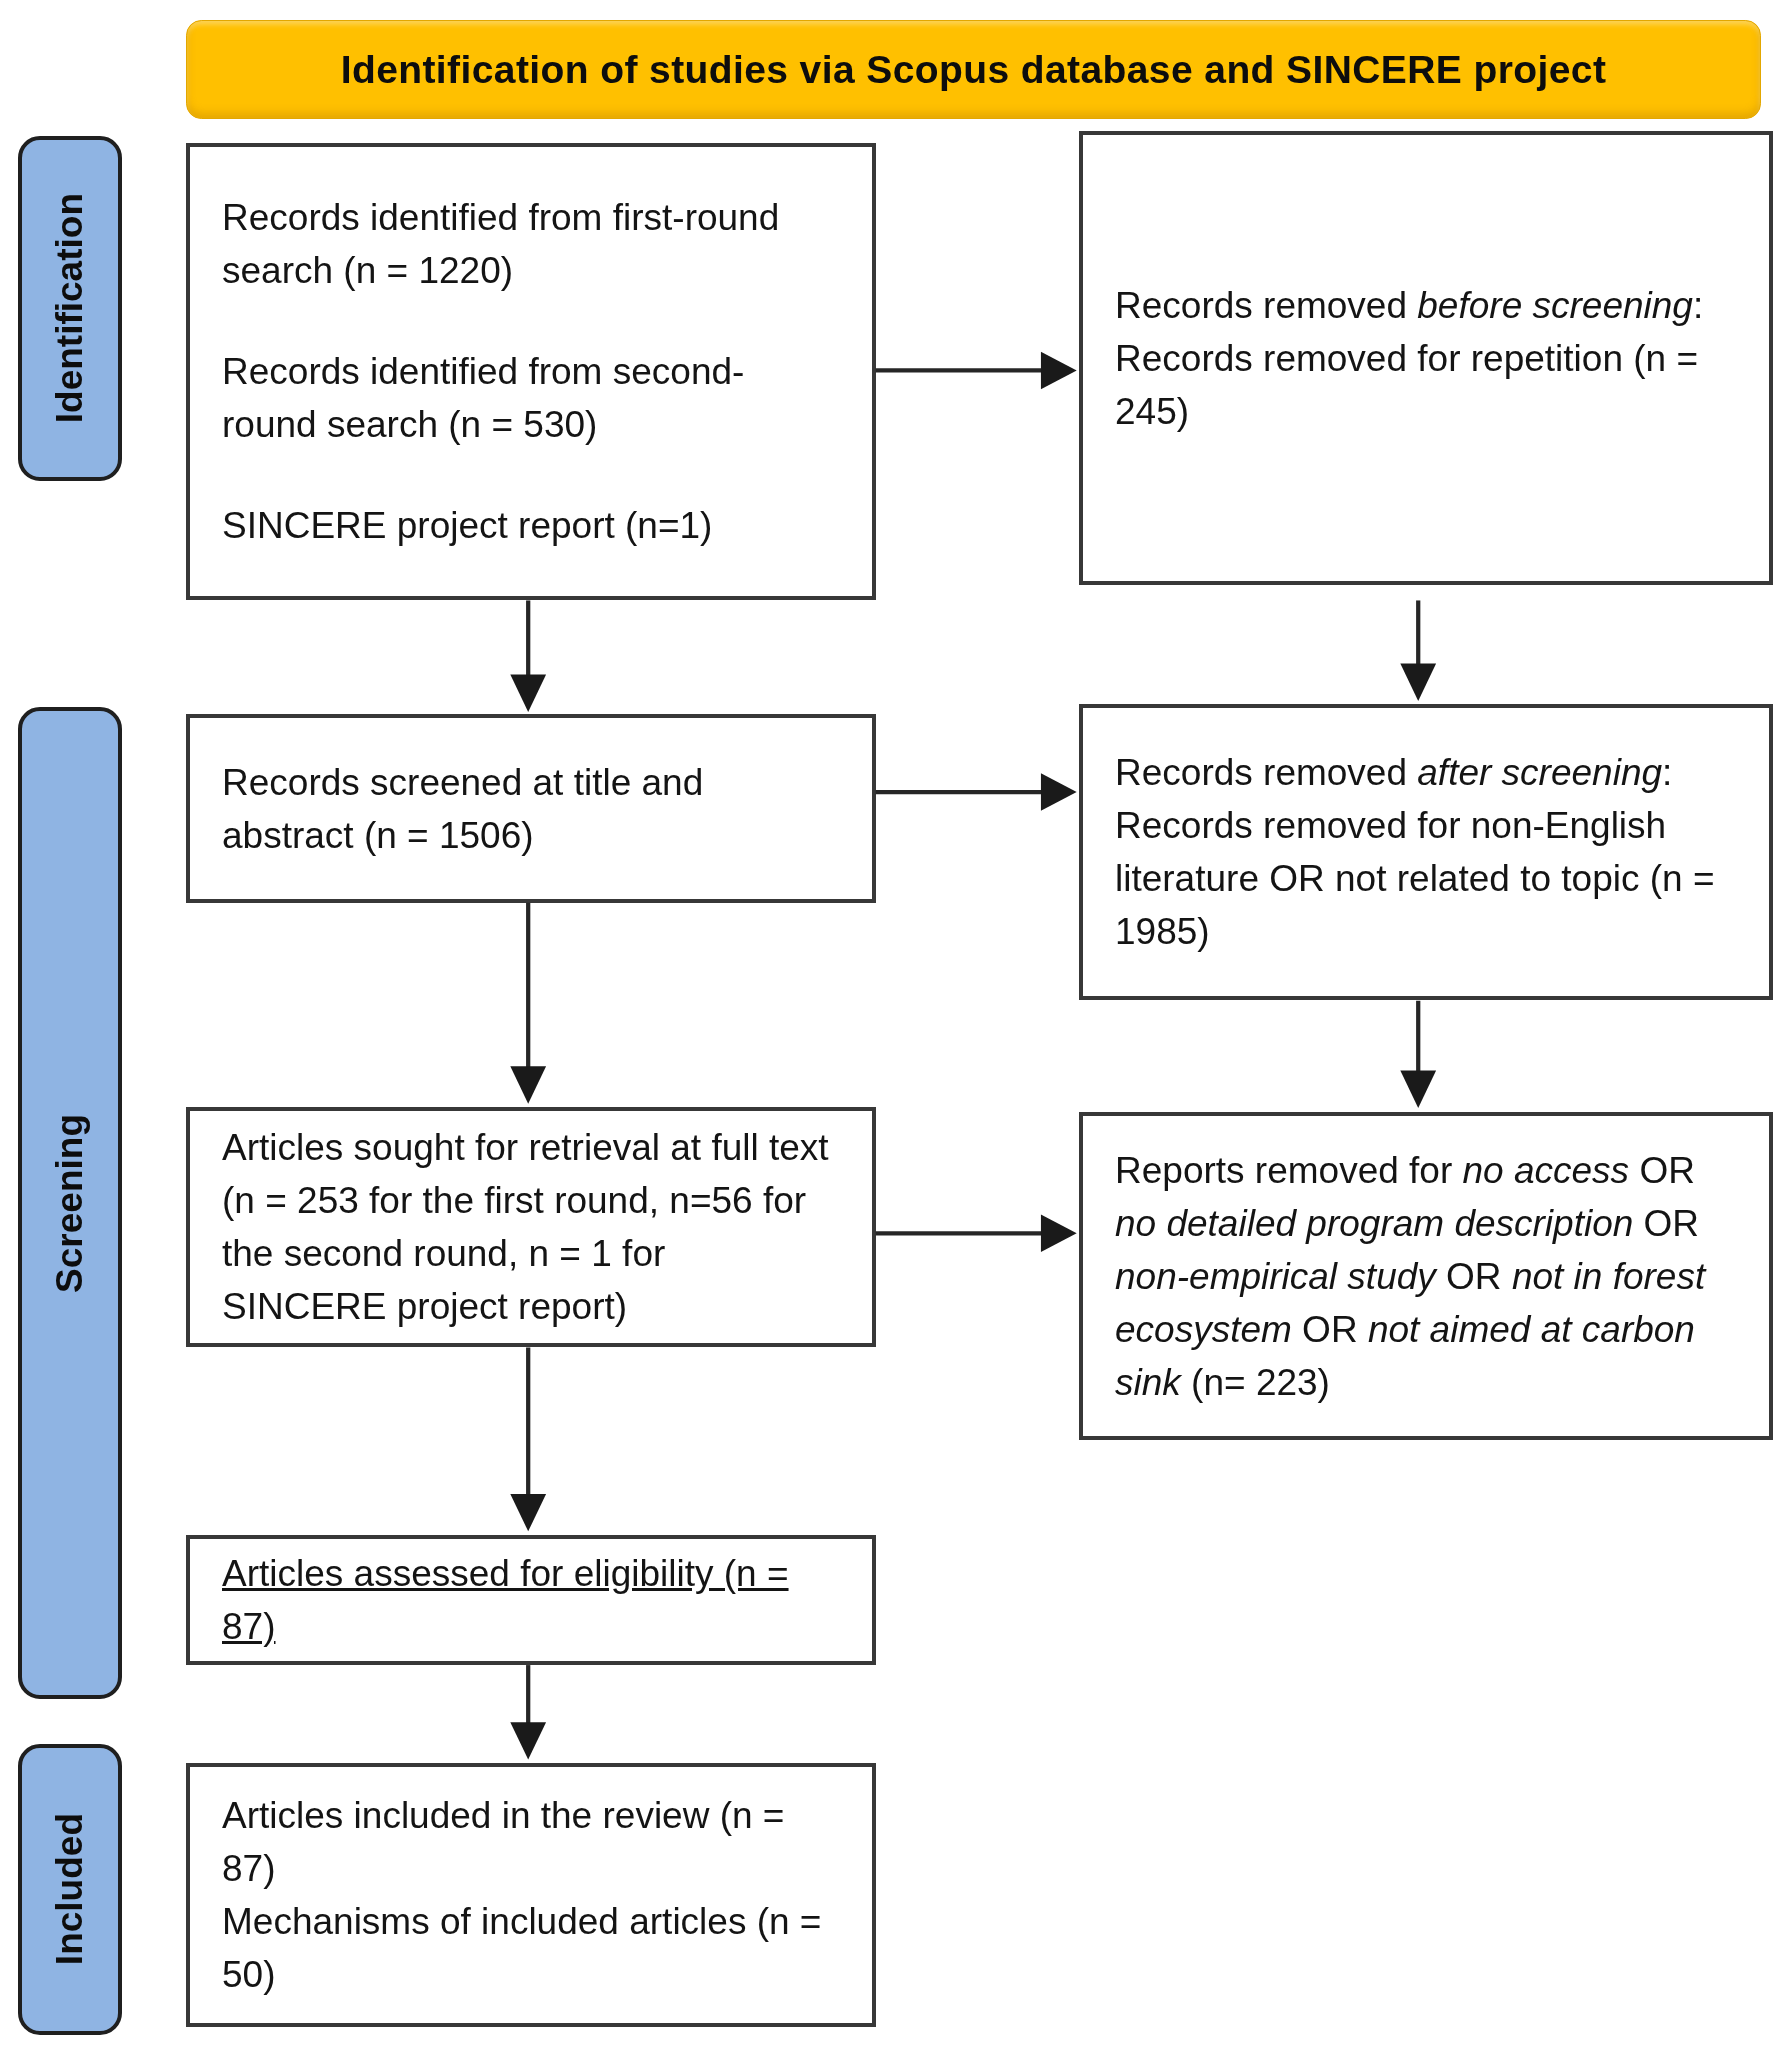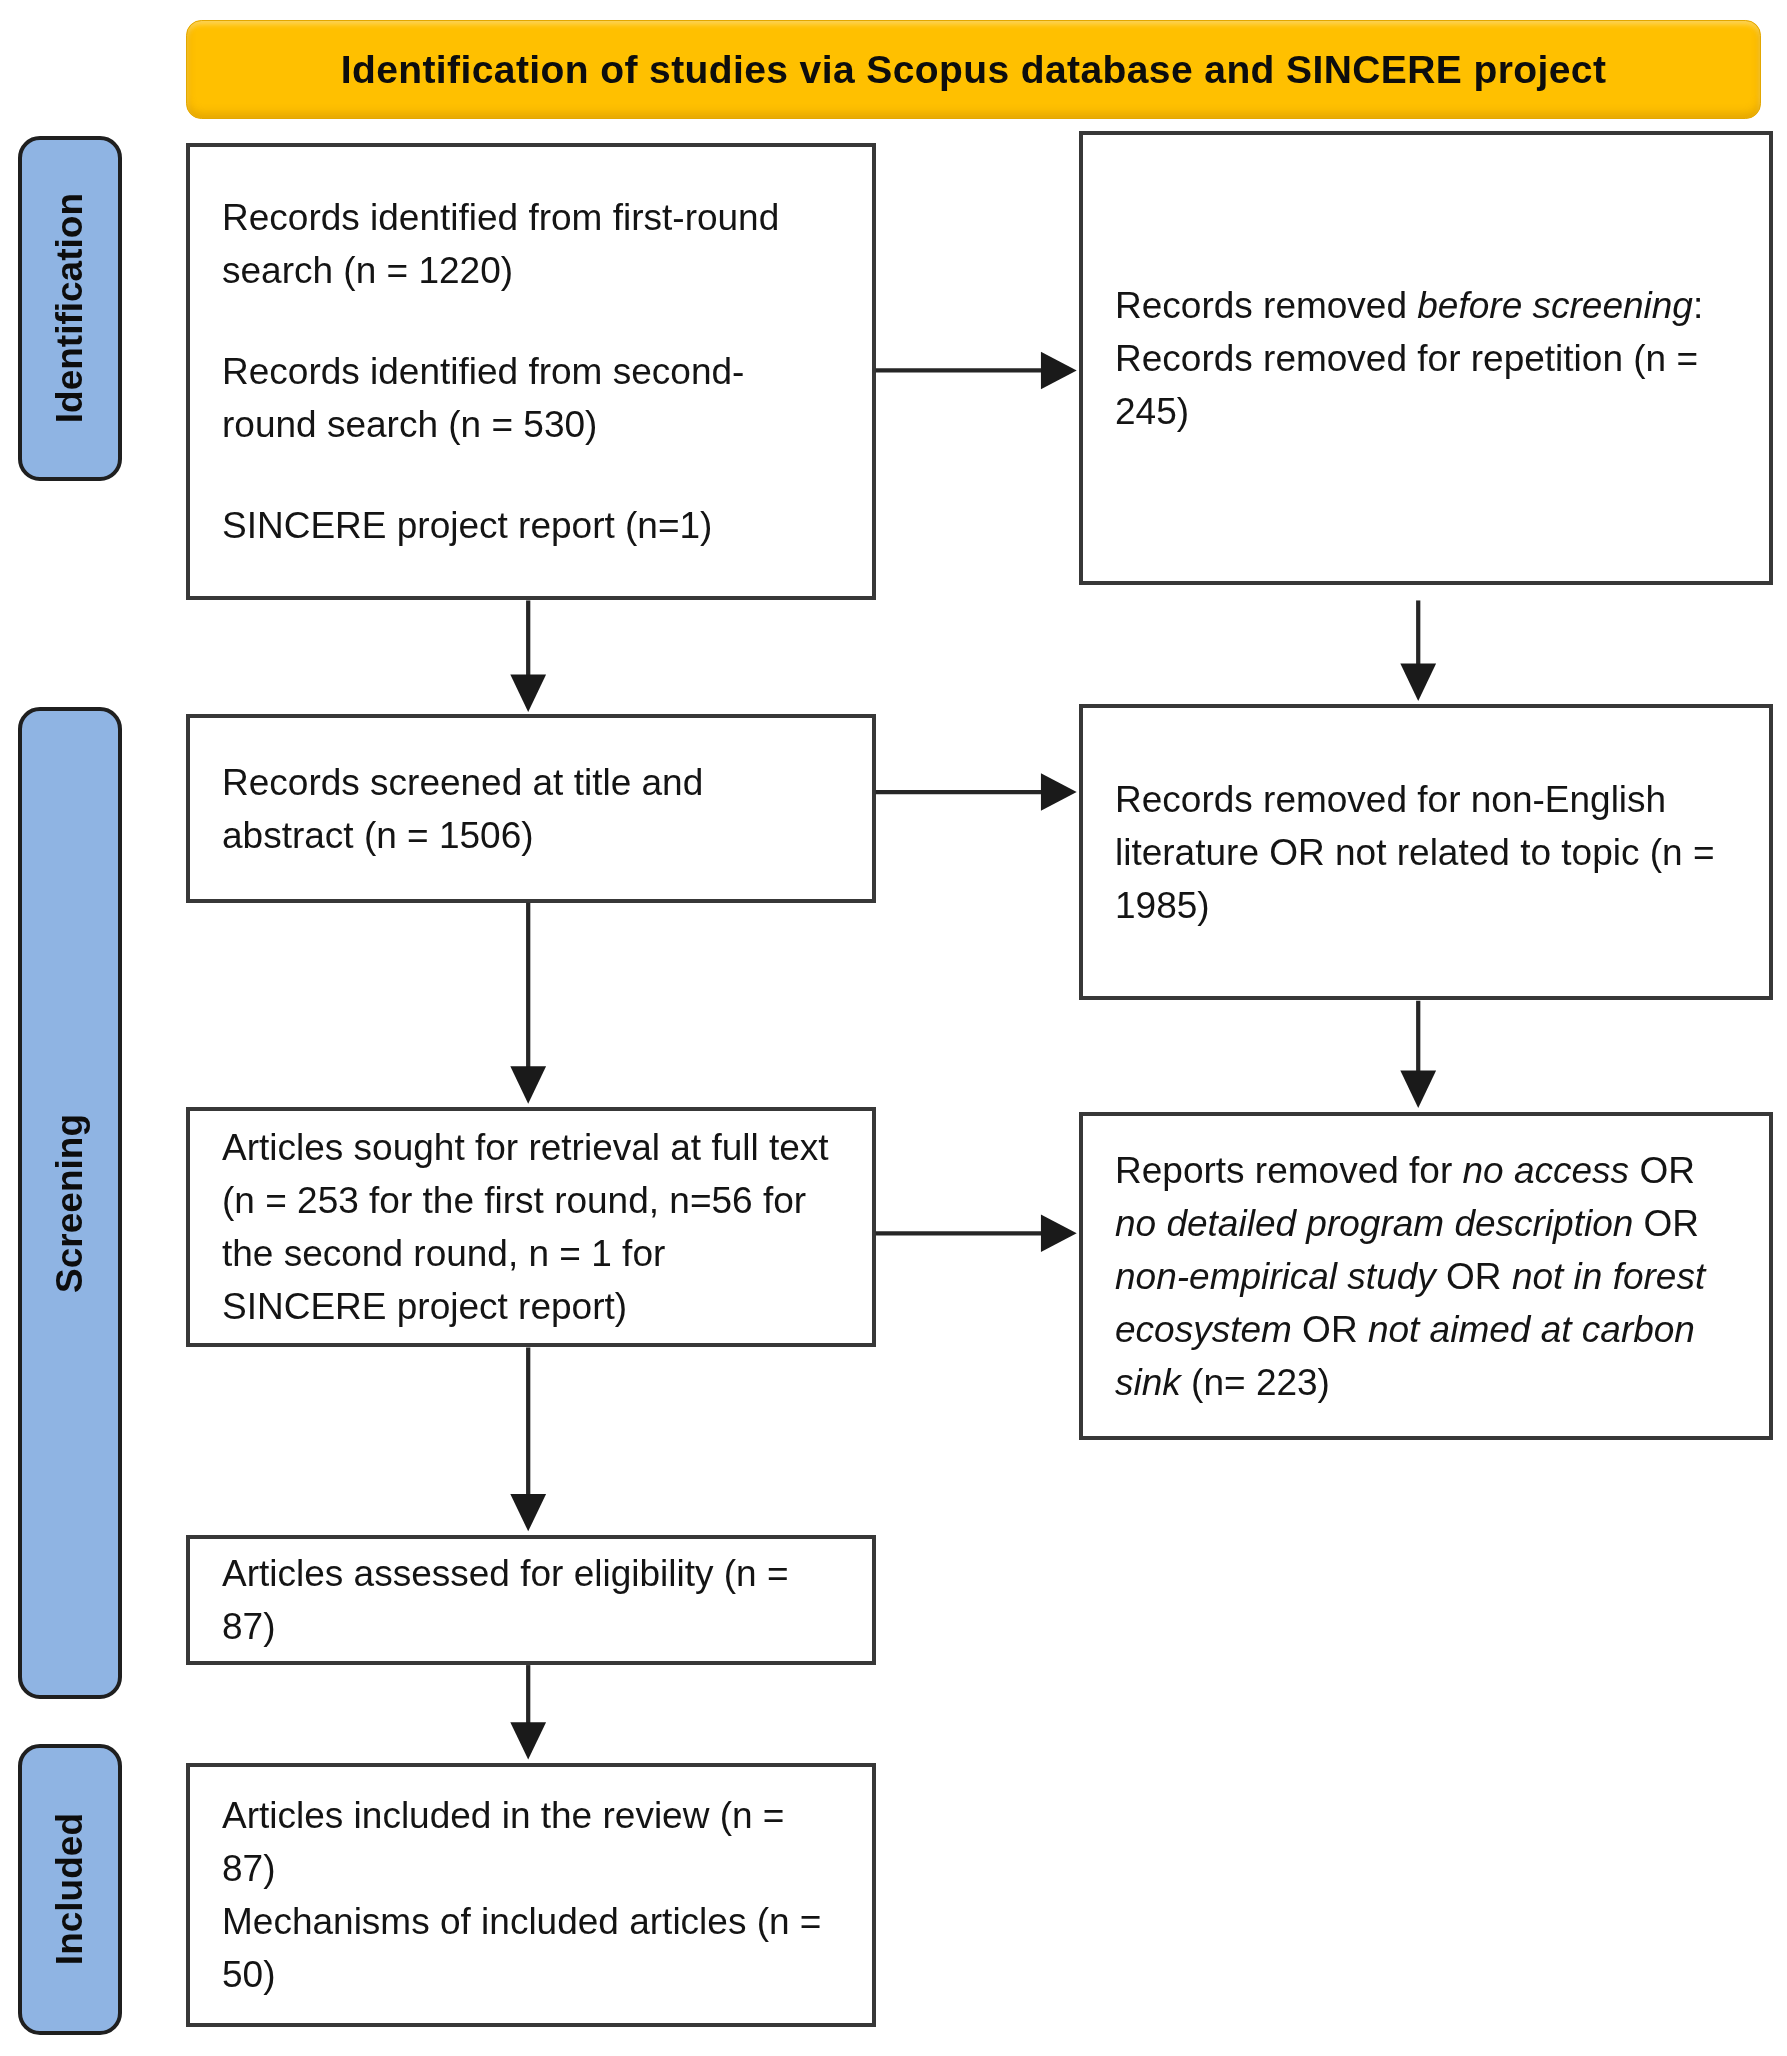--- a/index.html
+++ b/index.html
@@ -32,21 +32,21 @@
     box-sizing:border-box; display:flex; flex-direction:column; justify-content:center;
     padding:0 32px; font-size:37px; line-height:53px; color:#141414;
   }
   .fbox p { margin:0; }
   .box-identified      { left:186px;  top:143px;  width:690px; height:457px; }
   .box-removed-before  { left:1079px; top:131px;  width:694px; height:454px; }
   .box-screened        { left:186px;  top:714px;  width:690px; height:189px; }
   .box-removed-after   { left:1079px; top:704px;  width:694px; height:296px; }
   .box-sought          { left:186px;  top:1107px; width:690px; height:240px; }
   .box-reports-removed { left:1079px; top:1112px; width:694px; height:328px; }
-  .box-assessed        { left:186px;  top:1535px; width:690px; height:130px; }
+  .box-assessed        { left:186px;  top:1535px; width:690px; height:130px;text-decoration:underline; }
   .box-included-review { left:186px;  top:1763px; width:690px; height:264px; }
   .box-identified p { margin:0 8px 48px 0; }
   .box-identified p:last-child { margin:0; }
   .detail { margin-left:75px; }
   .it { font-style:italic; }
   svg.arrows { position:absolute; left:0; top:0; width:1788px; height:2056px; pointer-events:none; }
 </style>
 </head>
 <body>
 
@@ -75,20 +75,21 @@
   <div class="fbox box-removed-before">
     <p><span>Records removed </span><span class="it">before screening</span><span>:</span></p>
     <p class="detail">Records removed for repetition (n = 245)</p>
   </div>
 
   <div class="fbox box-screened">
     <p>Records screened at title and abstract (n = 1506)</p>
   </div>
 
   <div class="fbox box-removed-after">
+    <p><span>Records removed </span><span class="it">after screening</span><span>:</span></p>
     <p class="detail">Records removed for non-English literature OR not related to topic (n = 1985)</p>
   </div>
 
   <div class="fbox box-sought">
     <p>Articles sought for retrieval at full text (n = 253 for the first round, n=56 for the second round, n = 1 for SINCERE project report)</p>
   </div>
 
   <div class="fbox box-reports-removed">
     <p><span>Reports removed for </span><span class="it">no access</span><span> OR </span><span class="it">no detailed program description</span><span> OR </span><span class="it">non-empirical study</span><span> OR </span><span class="it">not in forest ecosystem</span><span> OR </span><span class="it">not aimed at carbon sink</span><span> (n= 223)</span></p>
   </div>

